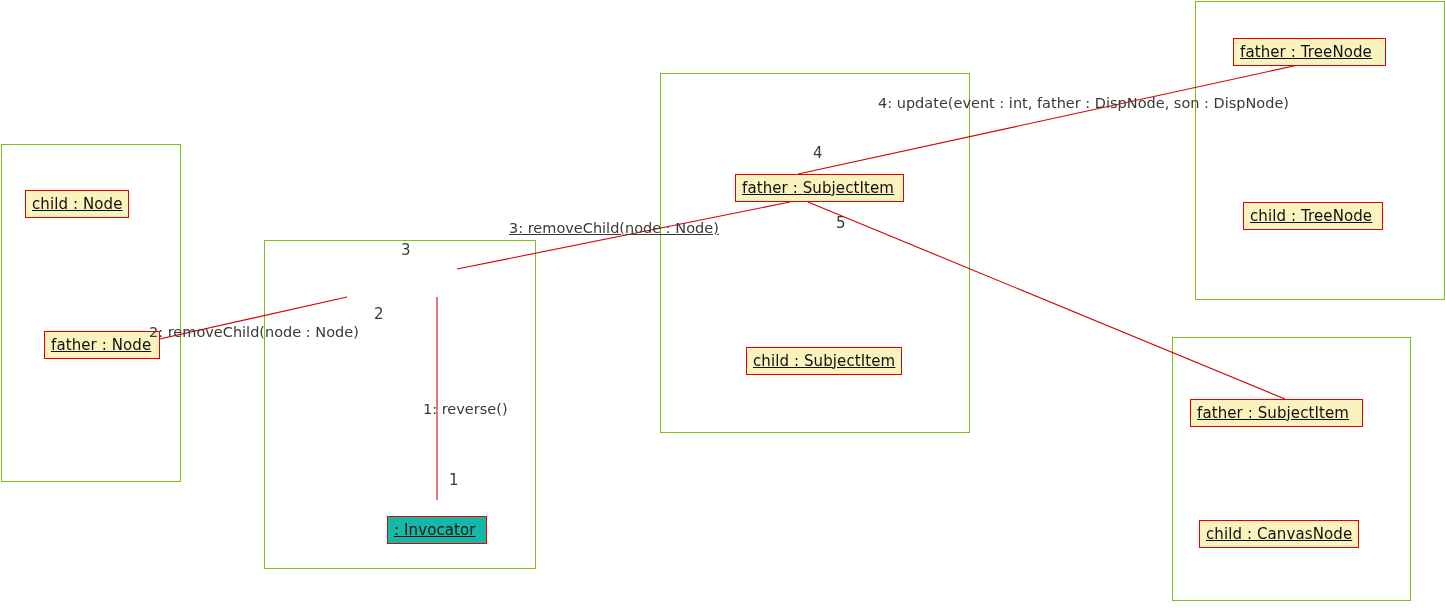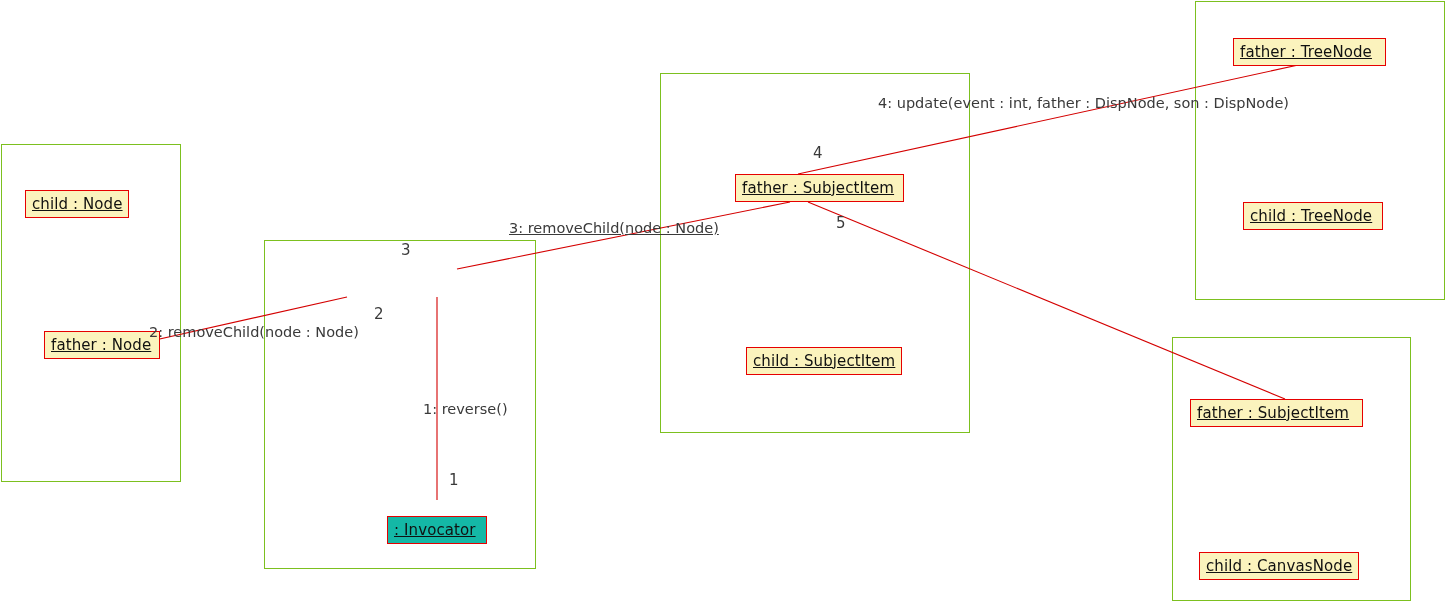--- a/index.html
+++ b/index.html
@@ -105,21 +105,21 @@
   </div>
   <div class="object-box" style="left: 1233px; top: 38px; width: 153px; height: 28px; border-color: rgb(230, 0, 0); background: rgb(251, 243, 189);">
     <span class="obj-label">father : TreeNode</span>
   </div>
   <div class="object-box" style="left: 1243px; top: 202px; width: 140px; height: 28px; border-color: rgb(230, 0, 0); background: rgb(251, 243, 189);">
     <span class="obj-label">child : TreeNode</span>
   </div>
   <div class="object-box" style="left: 1190px; top: 399px; width: 173px; height: 28px; border-color: rgb(230, 0, 0); background: rgb(251, 243, 189);">
     <span class="obj-label">father : SubjectItem</span>
   </div>
-  <div class="object-box" style="left: 1199px; top: 520px; width: 160px; height: 28px; border-color: rgb(230, 0, 0); background: rgb(251, 243, 189); margin-top: 32px;">
+  <div class="object-box" style="left: 1199px; top: 520px; width: 160px; height: 28px; border-color: rgb(230, 0, 0); background: rgb(251, 243, 189);">
     <span class="obj-label">child : CanvasNode</span>
   </div>
 
   <div class="msg-label" style="left: 423px; top: 402px; color: rgb(58, 58, 58);">1: reverse()</div>
   <div class="msg-label" style="left: 149px; top: 325px; color: rgb(58, 58, 58);">2: removeChild(node : Node)</div>
   <div class="msg-label" style="left: 509px; top: 221px; color: rgb(58, 58, 58); text-decoration: underline;">3: removeChild(node : Node)</div>
   <div class="msg-label" style="left: 878px; top: 96px; color: rgb(58, 58, 58);">4: update(event : int, father : DispNode, son : DispNode)</div>
 
   <div class="seq-num" style="left: 449px; top: 473px; color: rgb(58, 58, 58);">1</div>
   <div class="seq-num" style="left: 374px; top: 307px; color: rgb(58, 58, 58);">2</div>

